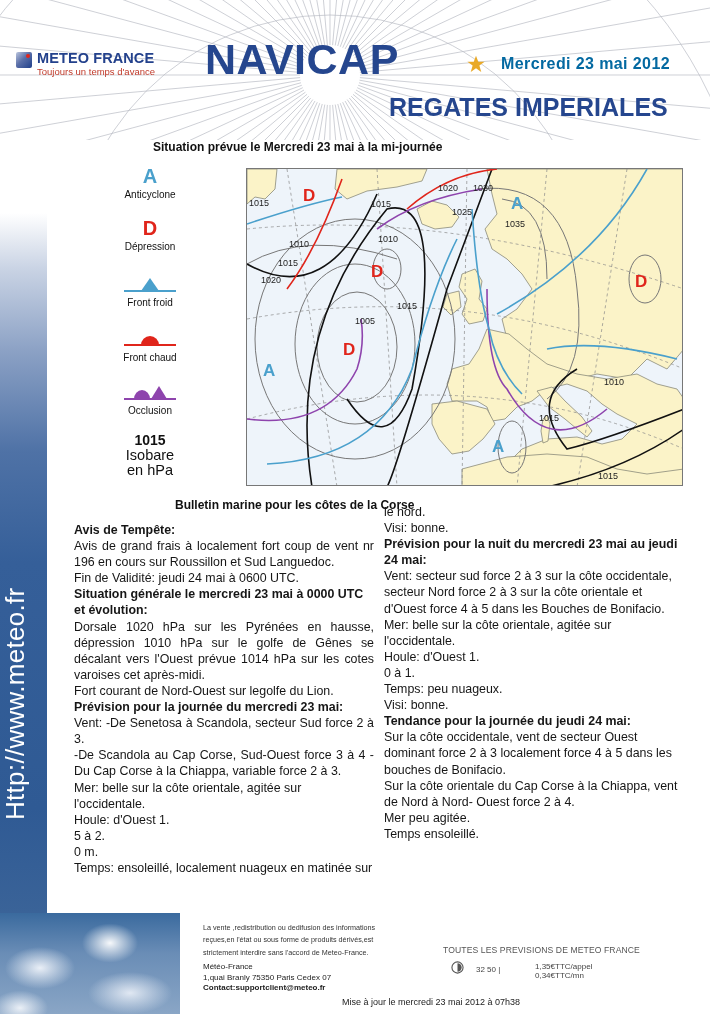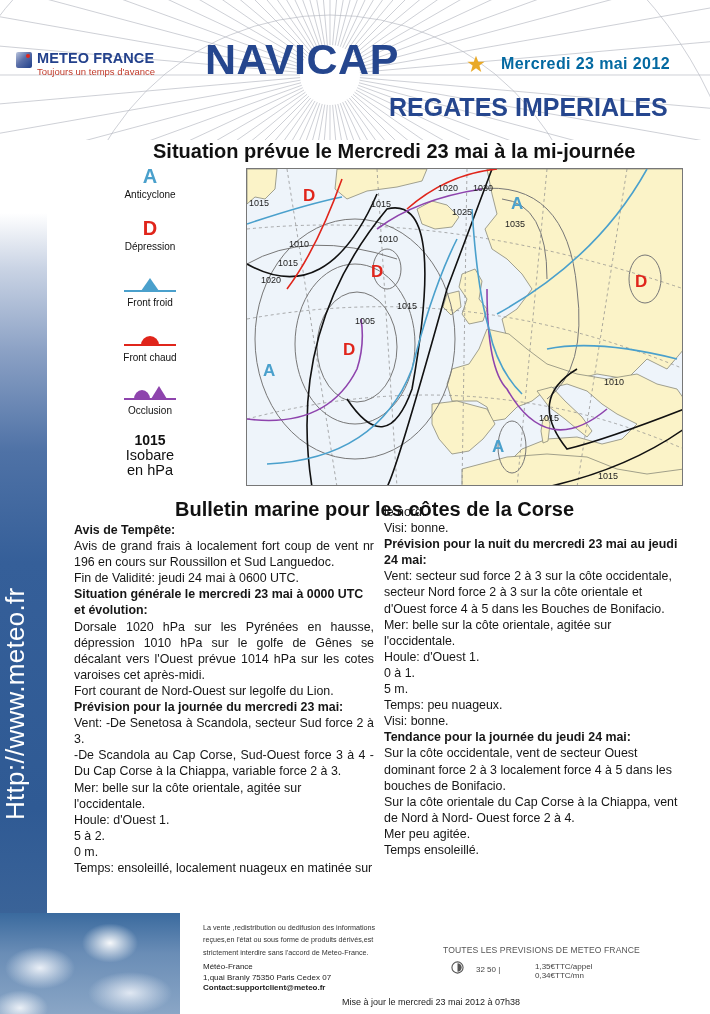--- a/index.html
+++ b/index.html
@@ -28,21 +28,21 @@
   .side-url { position: absolute; left: 0; top: 820px; transform-origin: 0 0; transform: rotate(-90deg);
     width: 280px; font-size: 26px; color: #ffffff; white-space: nowrap; z-index: 3; letter-spacing: 0.3px; }
   .clouds { position: absolute; left: 0; top: 913px; width: 180px; height: 101px; z-index: 1;
     background:
       radial-gradient(ellipse 40px 28px at 110px 30px, rgba(255,255,255,0.95), rgba(255,255,255,0) 70%),
       radial-gradient(ellipse 50px 30px at 40px 55px, rgba(240,244,250,0.95), rgba(255,255,255,0) 70%),
       radial-gradient(ellipse 60px 30px at 130px 80px, rgba(235,240,248,0.9), rgba(255,255,255,0) 70%),
       radial-gradient(ellipse 40px 25px at 20px 95px, rgba(245,248,252,0.9), rgba(255,255,255,0) 70%),
       linear-gradient(180deg, #3a6a9e 0%, #6a8db6 40%, #8aa6c6 100%); }
 
-  .section-title { position: absolute; font-size: 20px; font-weight: bold; color: #111; z-index: 2; white-space: nowrap; }
+  .section-title { position: absolute; font-size: 12px; font-weight: bold; color: #111; z-index: 2; white-space: nowrap; }
   .t-situation { left: 153px; top: 140px; }
   .t-bulletin { left: 175px; top: 498px; }
 
   
   .legend { position: absolute; left: 100px; top: 166px; width: 100px; z-index: 2; text-align: center; }
   .lg-item { position: absolute; left: 0; width: 100px; text-align: center; }
   .lg-sym { font-weight: bold; font-size: 20px; line-height: 20px; }
   .lg-label { font-size: 10px; color: #111; line-height: 17px; }
   .lg-a { color: #4aa0cc; }
   .lg-d { color: #e0251b; }
@@ -320,21 +320,20 @@
     <p class="">Temps: ensoleillé, localement nuageux en matinée sur</p>
   </div>
 <div class="col col-right" id="col-right">
     <p class="">le nord.</p>
     <p class="">Visi: bonne.</p>
     <p class="b">Prévision pour la nuit du mercredi 23 mai au jeudi 24 mai:</p>
     <p class="">Vent: secteur sud force 2 à 3 sur la côte occidentale, secteur Nord force 2 à 3 sur la côte orientale et d'Ouest force 4 à 5 dans les Bouches de Bonifacio.</p>
     <p class="">Mer: belle sur la côte orientale, agitée sur l'occidentale.</p>
     <p class="">Houle: d'Ouest 1.</p>
     <p class="">0 à 1.</p>
-    <p class="">5 m.</p>
     <p class="">Temps: peu nuageux.</p>
     <p class="">Visi: bonne.</p>
     <p class="b">Tendance pour la journée du jeudi 24 mai:</p>
     <p class="">Sur la côte occidentale, vent de secteur Ouest dominant force 2 à 3 localement force 4 à 5 dans les bouches de Bonifacio.</p>
     <p class="">Sur la côte orientale du Cap Corse à la Chiappa, vent de Nord à Nord- Ouest force 2 à 4.</p>
     <p class=""> Mer peu agitée.</p>
     <p class=""> Temps ensoleillé.</p>
   </div>
 
 <div class="legal">

